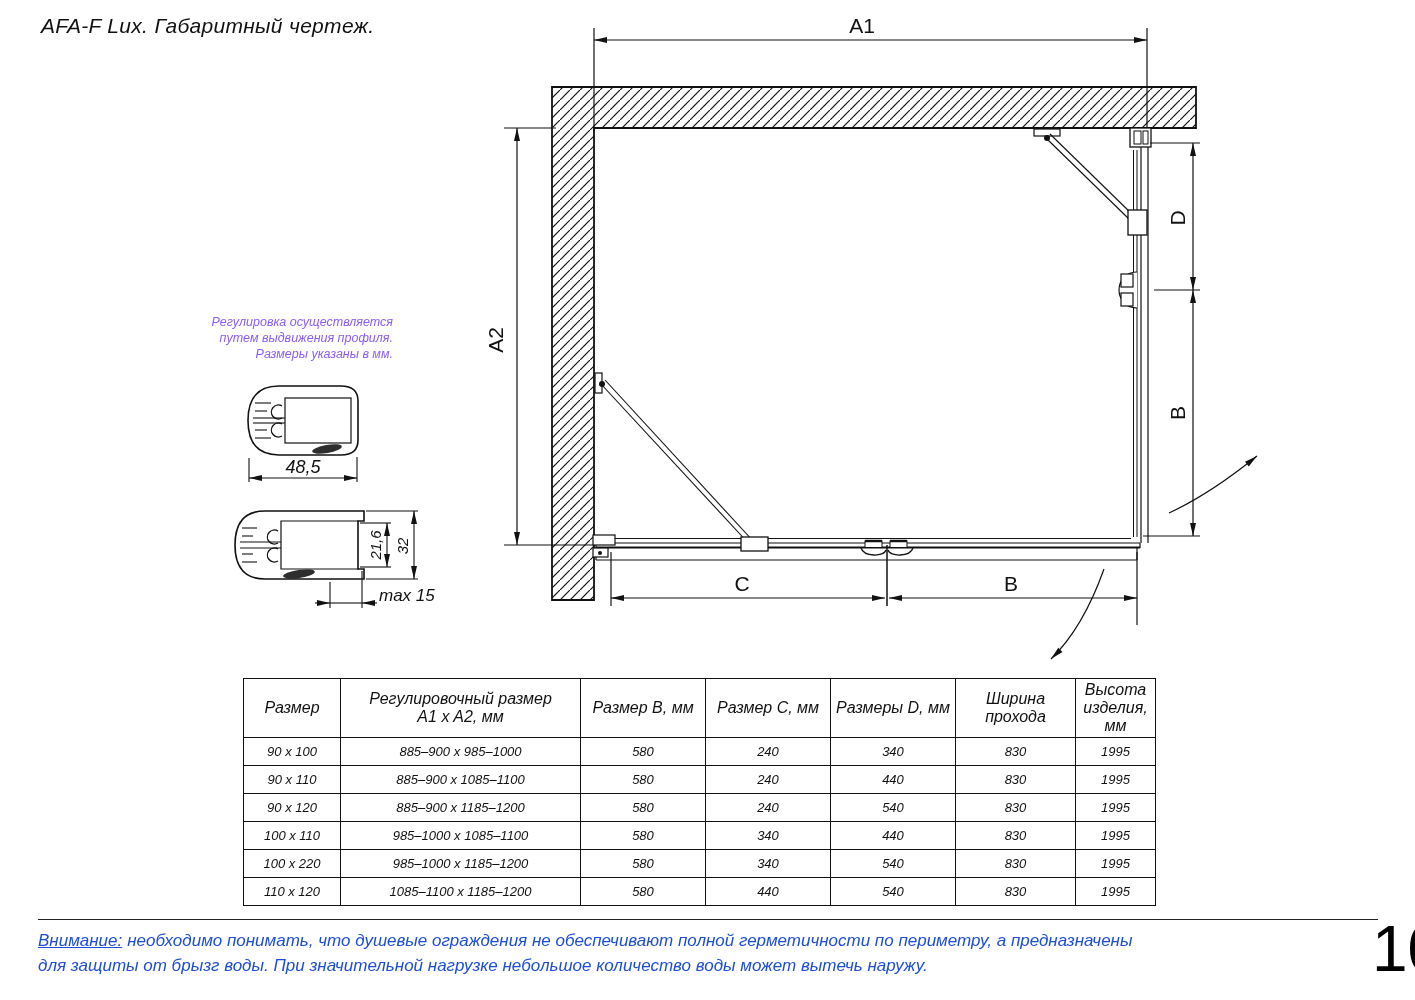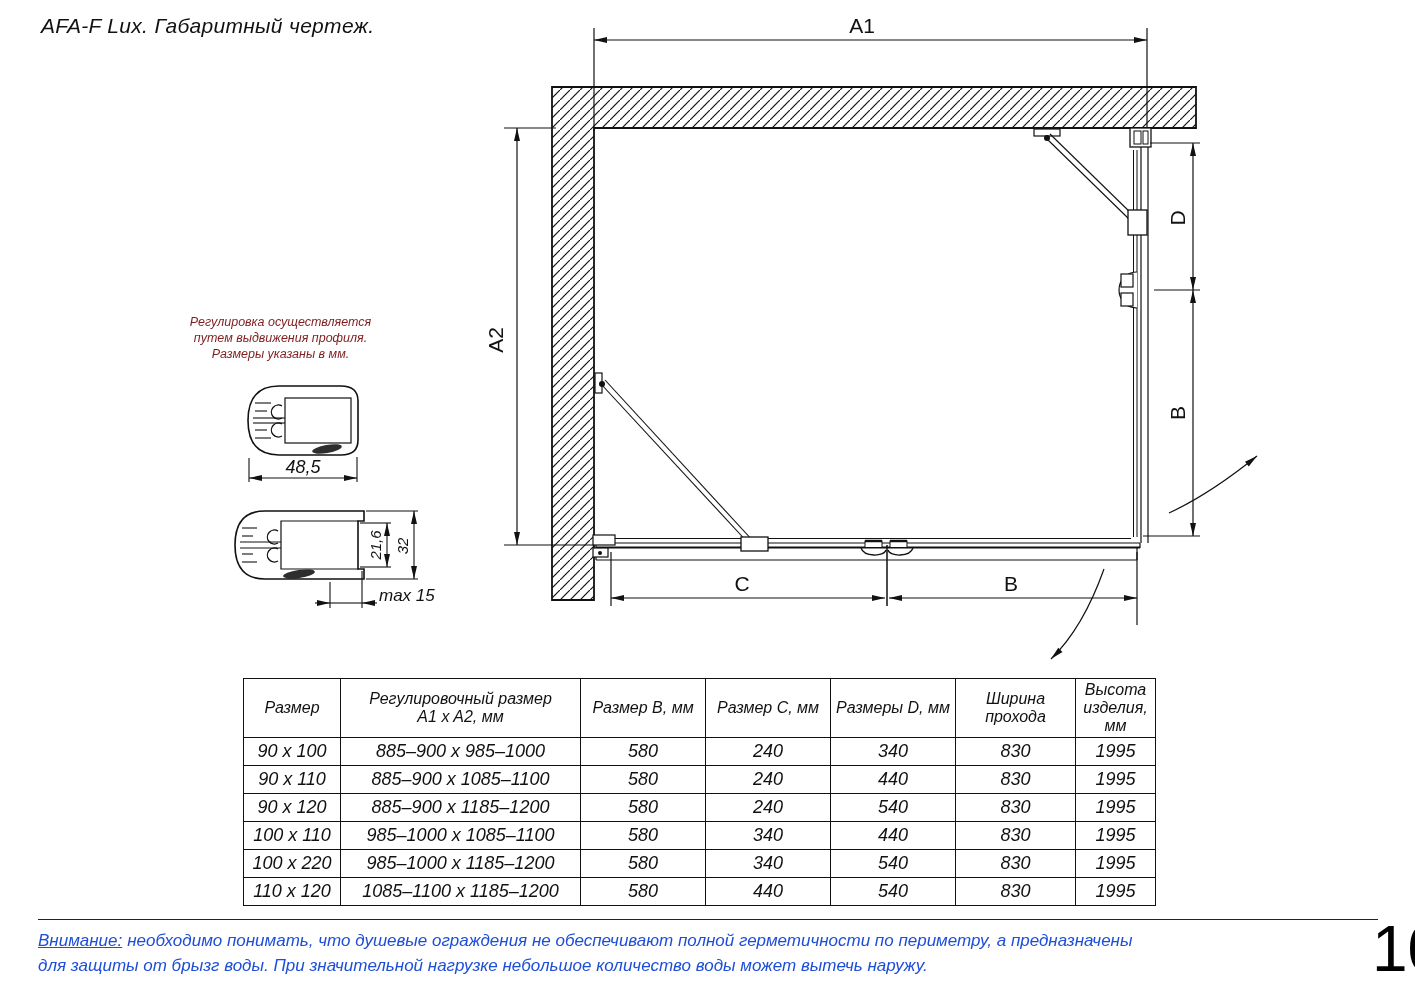--- a/index.html
+++ b/index.html
@@ -1,28 +1,28 @@
 <!DOCTYPE html>
 <html><head>
 <meta charset="utf-8">
 <style>
   html,body{margin:0;padding:0;}
   body{width:1415px;height:1000px;background:#fff;position:relative;overflow:hidden;
        font-family:"Liberation Sans",sans-serif;color:#111;}
   .abs{position:absolute;}
   #title{left:41px;top:14px;font-size:21px;font-style:italic;font-weight:normal;letter-spacing:.3px;}
-  #note{left:168px;top:314px;width:225px;text-align:center;font-size:12.5px;font-style:italic;line-height:16px;color:#7f1d1d;}
+  #note{left:168px;top:314px;width:225px;text-align:right;font-size:12.5px;font-style:italic;line-height:16px;color:#8b5cf6;}
   svg text{font-family:"Liberation Sans",sans-serif;fill:#111;}
   .dimlab{font-size:21px;}
   .pdim{font-size:16px;font-style:italic;}
   table.tbl{position:absolute;left:243px;top:678px;border-collapse:collapse;table-layout:fixed;}
   .tbl td,.tbl th{border:1.4px solid #111;font-style:italic;font-weight:normal;
        text-align:center;vertical-align:middle;padding:0 2px;overflow:hidden;}
   .tbl th{height:58px;font-size:16px;line-height:18px;}
-  .tbl td{height:27px;font-size:18px;}
+  .tbl td{height:27px;font-size:13px;}
   .small-lh{line-height:15px;font-size:15px;margin-top:36px;}
   #warn{left:38px;top:928px;width:1150px;font-size:17px;font-style:italic;line-height:25px;color:#1d4ed8;}
   #warn .wl{text-decoration:underline;}
   #warn .wr{margin-left:5px;}
   #sep{left:38px;top:919px;width:1340px;height:0;border-top:1.5px solid #222;}
   #pagenum{left:1372px;top:912px;font-size:64px;color:#000;}
 </style>
 </head>
 <body>
 

